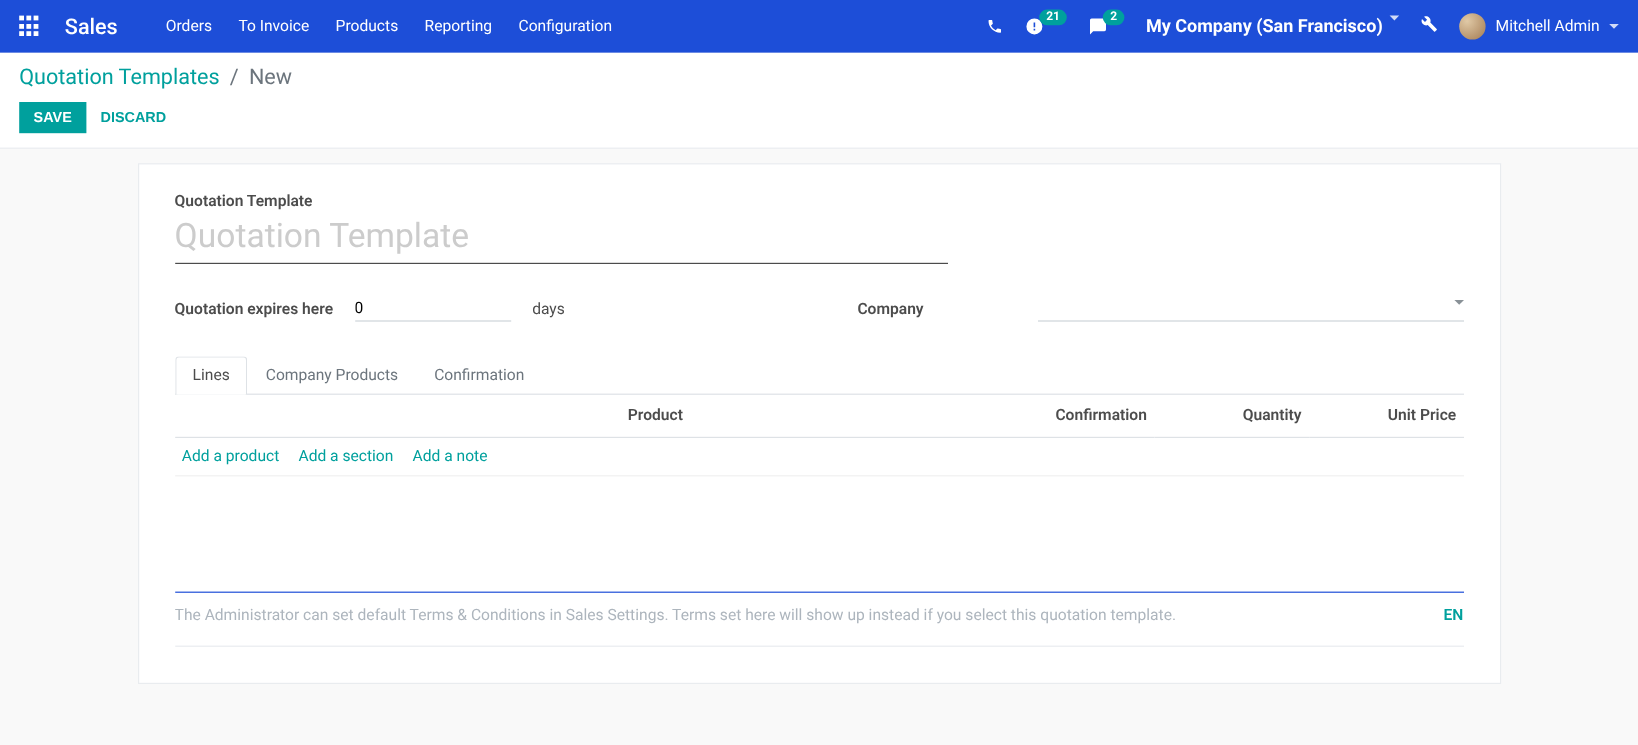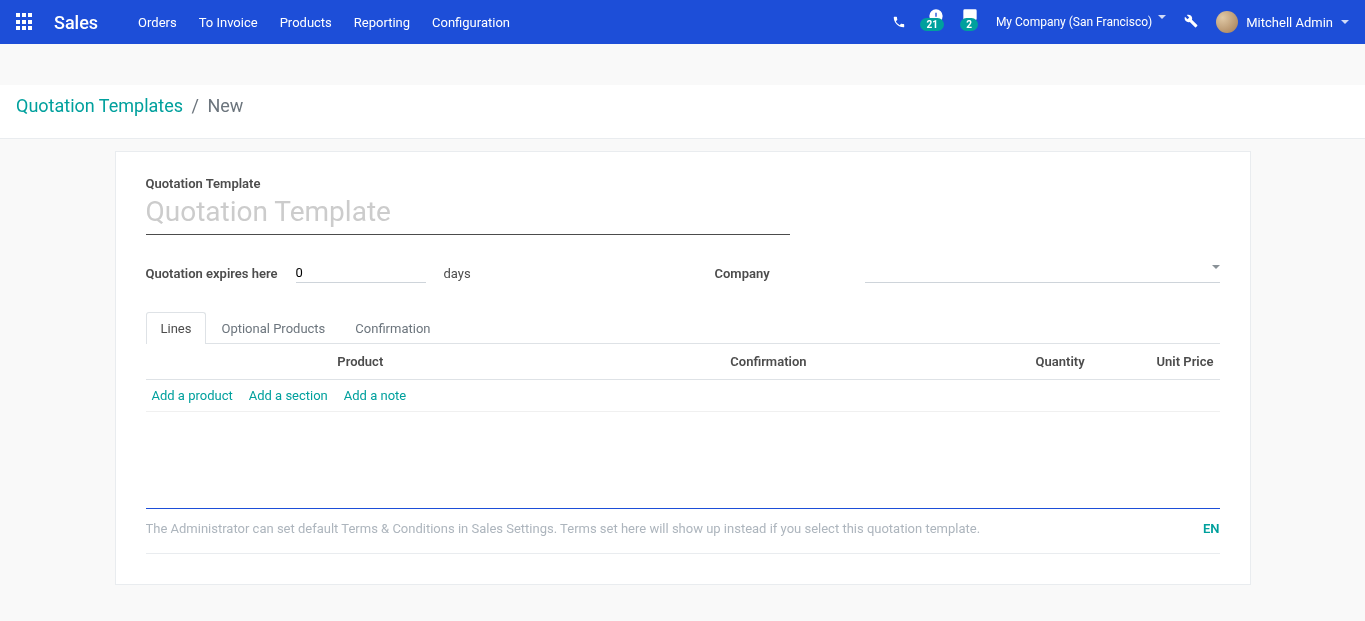--- a/index.html
+++ b/index.html
@@ -6,30 +6,30 @@
 body { font-family: -apple-system, BlinkMacSystemFont, "Segoe UI", Roboto, "Helvetica Neue", Arial, sans-serif; font-size: 13px; color: #4c4c4c; background: #f9f9f9; }
 
 
 .navbar { background: #1d4ed8; height: 44px; display: flex; align-items: center; padding: 0 16px; color: #fff; }
 .navbar .apps-icon { width: 18px; height: 18px; display: inline-flex; flex-wrap: wrap; gap: 2px; margin-right: 20px; cursor: pointer; }
 .navbar .apps-icon span { width: 4px; height: 4px; background: #fff; }
 .navbar .brand { font-size: 18px; font-weight: 500; margin-right: 40px; }
 .navbar .menu { display: flex; gap: 22px; }
 .navbar .menu a { color: #fff; text-decoration: none; font-size: 13px; cursor: pointer; }
 .navbar .right { margin-left: auto; display: flex; align-items: center; gap: 18px; }
-.icon-btn { position: relative; cursor: pointer; display: inline-flex; align-items: flex-end; flex-direction: column; }
+.icon-btn { position: relative; cursor: pointer; display: inline-flex; align-items: flex-start; }
 .badge { background: #00a09d; color: #fff; font-size: 10px; border-radius: 10px; padding: 1px 6px; margin-left: -4px; position: relative; top: -6px; font-weight: bold; }
-.company-switch { display: flex; gap: 6px; cursor: pointer; font-size: 12px; }
+.company-switch { display: flex; gap: 6px; cursor: pointer; font-size: 15px; font-weight: bold; }
 .caret-down { width: 0; height: 0; border-left: 4px solid transparent; border-right: 4px solid transparent; border-top: 4px solid #fff; opacity: .8; }
 .tool-icon { font-size: 14px; cursor: pointer; }
 .avatar { width: 22px; height: 22px; border-radius: 50%; background: radial-gradient(circle at 30% 30%, #e0c9a6, #a37b52); display: inline-block; }
 .user-area { display: flex; align-items: center; gap: 8px; cursor: pointer; }
 
 
-.control-panel { background: #fff; border-bottom: 1px solid #e9ecef; padding: 10px 16px 12px 16px; margin-top: 41px; }
+.control-panel { background: #fff; border-bottom: 1px solid #e9ecef; padding: 10px 16px 12px 16px; }
 .breadcrumb { font-size: 18px; margin-bottom: 10px; }
 .breadcrumb a { color: #00a09d; text-decoration: none; cursor: pointer; }
 .breadcrumb .sep { color: #6c757d; margin: 0 4px; }
 .breadcrumb .current { color: #6c757d; }
 .actions { display: flex; gap: 12px; align-items: center; }
 .btn-primary { background: #00a09d; color: #fff; border: none; padding: 6px 12px; font-size: 12px; font-weight: 600; cursor: pointer; text-transform: uppercase; }
 .btn-link { background: none; border: none; color: #00a09d; font-size: 12px; font-weight: 600; cursor: pointer; text-transform: uppercase; }
 
 
 .form-wrapper { display: flex; justify-content: center; padding: 12px 0 30px 0; }
@@ -46,21 +46,21 @@
 .dropdown-input .caret-down { border-top-color: #6c757d; }
 
 
 .tabs { display: flex; margin-top: 28px; border-bottom: 1px solid #dee2e6; }
 .tab { padding: 8px 14px; border: 1px solid transparent; border-bottom: none; cursor: pointer; color: #6c757d; font-size: 13px; position: relative; top: 1px; }
 .tab.active { border-color: #dee2e6; background: #fff; color: #4c4c4c; border-radius: 3px 3px 0 0; }
 
 
 .table-area { margin-top: 0; }
 table.lines { width: 100%; border-collapse: collapse; }
-table.lines th { text-align: center; font-weight: 600; padding: 10px 6px; border-bottom: 1px solid #dee2e6; font-size: 13px; color: #4c4c4c; }
+table.lines th { text-align: right; font-weight: 600; padding: 10px 6px; border-bottom: 1px solid #dee2e6; font-size: 13px; color: #4c4c4c; }
 table.lines th.num { text-align: right; }
 table.lines td { padding: 8px 6px; }
 .add-links { display: flex; gap: 16px; padding: 8px 6px; border-bottom: 1px solid #f0f0f0; }
 .add-links a { color: #00a09d; text-decoration: none; cursor: pointer; font-size: 13px; }
 .spacer-row { height: 72px; }
 
 
 .terms-row { display: flex; justify-content: space-between; align-items: flex-start; margin-top: 24px; border-top: 1px solid #1d4ed8; border-bottom: 1px solid #e9ecef; padding: 12px 0; gap: 16px; }
 .terms-text { flex: 1; border: none; resize: none; outline: none; font-family: inherit; font-size: 13px; color: #adb5bd; min-height: 20px; }
 .terms-text::placeholder { color: #adb5bd; }
@@ -122,20 +122,24 @@
       <span class="caret-down"></span>
     </div>
   </div>
 </div>
 
 <div class="control-panel">
   <div class="breadcrumb">
     <a>Quotation Templates</a>
     <span class="sep">/</span>
     <span class="current">New</span>
+  </div>
+  <div class="actions">
+    <button class="btn-primary">SAVE</button>
+    <button class="btn-link">DISCARD</button>
   </div>
 </div>
 
 <div class="form-wrapper">
   <div class="sheet">
 
     <div class="form-label">Quotation Template</div>
     <input class="title-input" placeholder="Quotation Template" style="">
 
     <div class="group-row">
@@ -147,21 +151,21 @@
       <div class="group-col">
         <span class="form-label">Company</span>
         <div class="dropdown-input">
           <span class="caret-down"></span>
         </div>
       </div>
     </div>
 
     <div class="tabs">
       <div class="tab active">Lines</div>
-      <div class="tab">Optional Products</div>
+      <div class="tab">Company Products</div>
       <div class="tab">Confirmation</div>
     </div>
 
     <div class="table-area">
       <table class="lines">
         <thead>
           <tr>
             <th style="width:40%">Product</th>
             <th style="width:36%">Confirmation</th>
             <th class="num" style="width:12%">Quantity</th>

